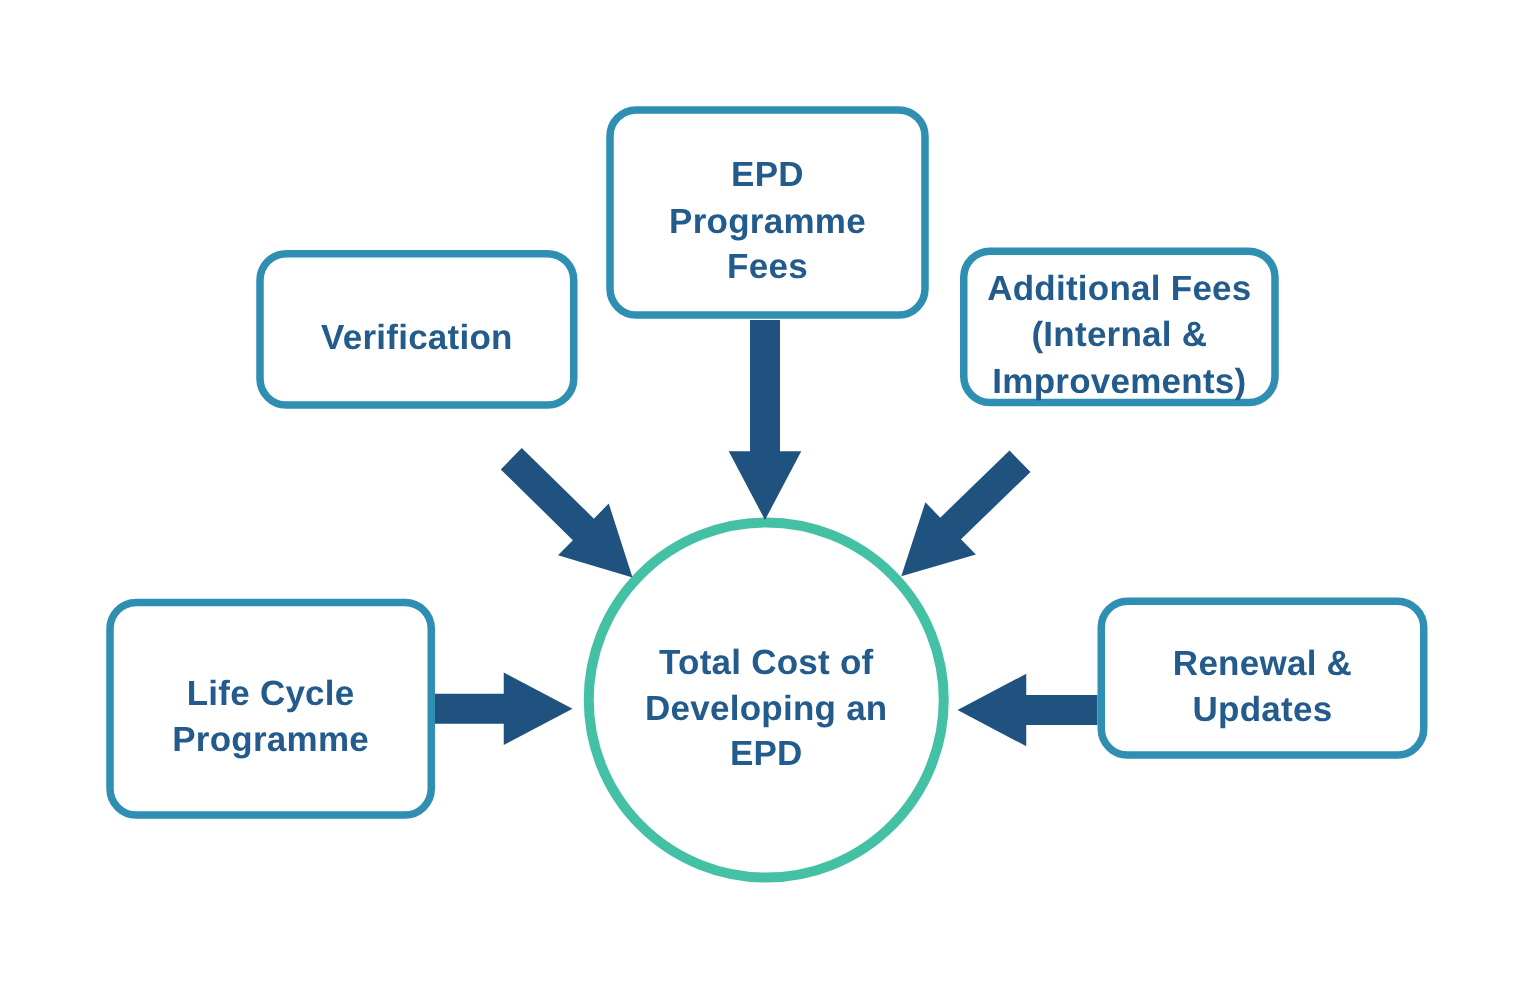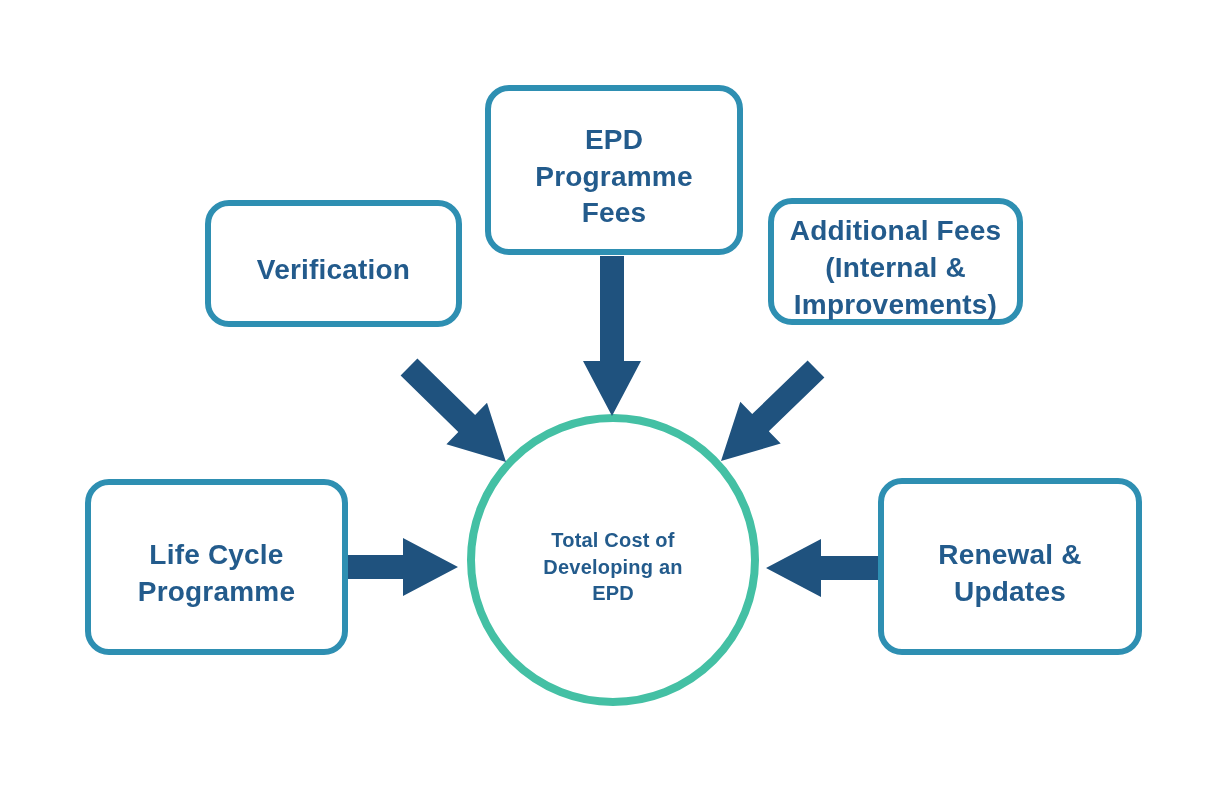--- a/index.html
+++ b/index.html
@@ -58,29 +58,29 @@
     height: 292px;
     background: var(--box-fill);
     border: 8px solid var(--circle-border);
     border-radius: 50%;
     display: flex;
     align-items: center;
     justify-content: center;
     text-align: center;
     color: var(--text);
     font-weight: 700;
-    font-size: 20px;
+    font-size: 28px;
     line-height: 1.32;
     letter-spacing: 0.2px;
   }
   #node-epd-programme-fees   { left: 485px; top: 85px;  width: 258px; height: 170px; }
   #node-verification         { left: 205px; top: 200px; width: 257px; height: 127px; }
   #node-additional-fees      { left: 768px; top: 198px; width: 255px; height: 127px; }
   #node-life-cycle-assessment{ left: 85px;  top: 479px; width: 263px; height: 176px; }
-  #node-renewal-updates      { left: 878px; top: 478px; width: 264px; height: 177px; }
+  #node-renewal-updates      { left: 878px; top: 478px; width: 264px; height: 129px; }
 </style>
 </head>
 <body>
 
 <div class="canvas">
 
   <svg class="arrow-layer" viewBox="0 0 1224 800" xmlns="http://www.w3.org/2000/svg">
     <polygon points="600,256 624,256 624,361 641,361 612,416 583,361 600,361"></polygon>
     <polygon points="400.6,375.6 458.3,432.1 446.4,444.2 506,462 487,402.8 475.1,414.9 417.4,358.4"></polygon>
     <polygon points="807.6,360.4 752.2,414.1 740.3,401.8 721,461 780.7,443.6 768.8,431.3 824.4,377.6"></polygon>

